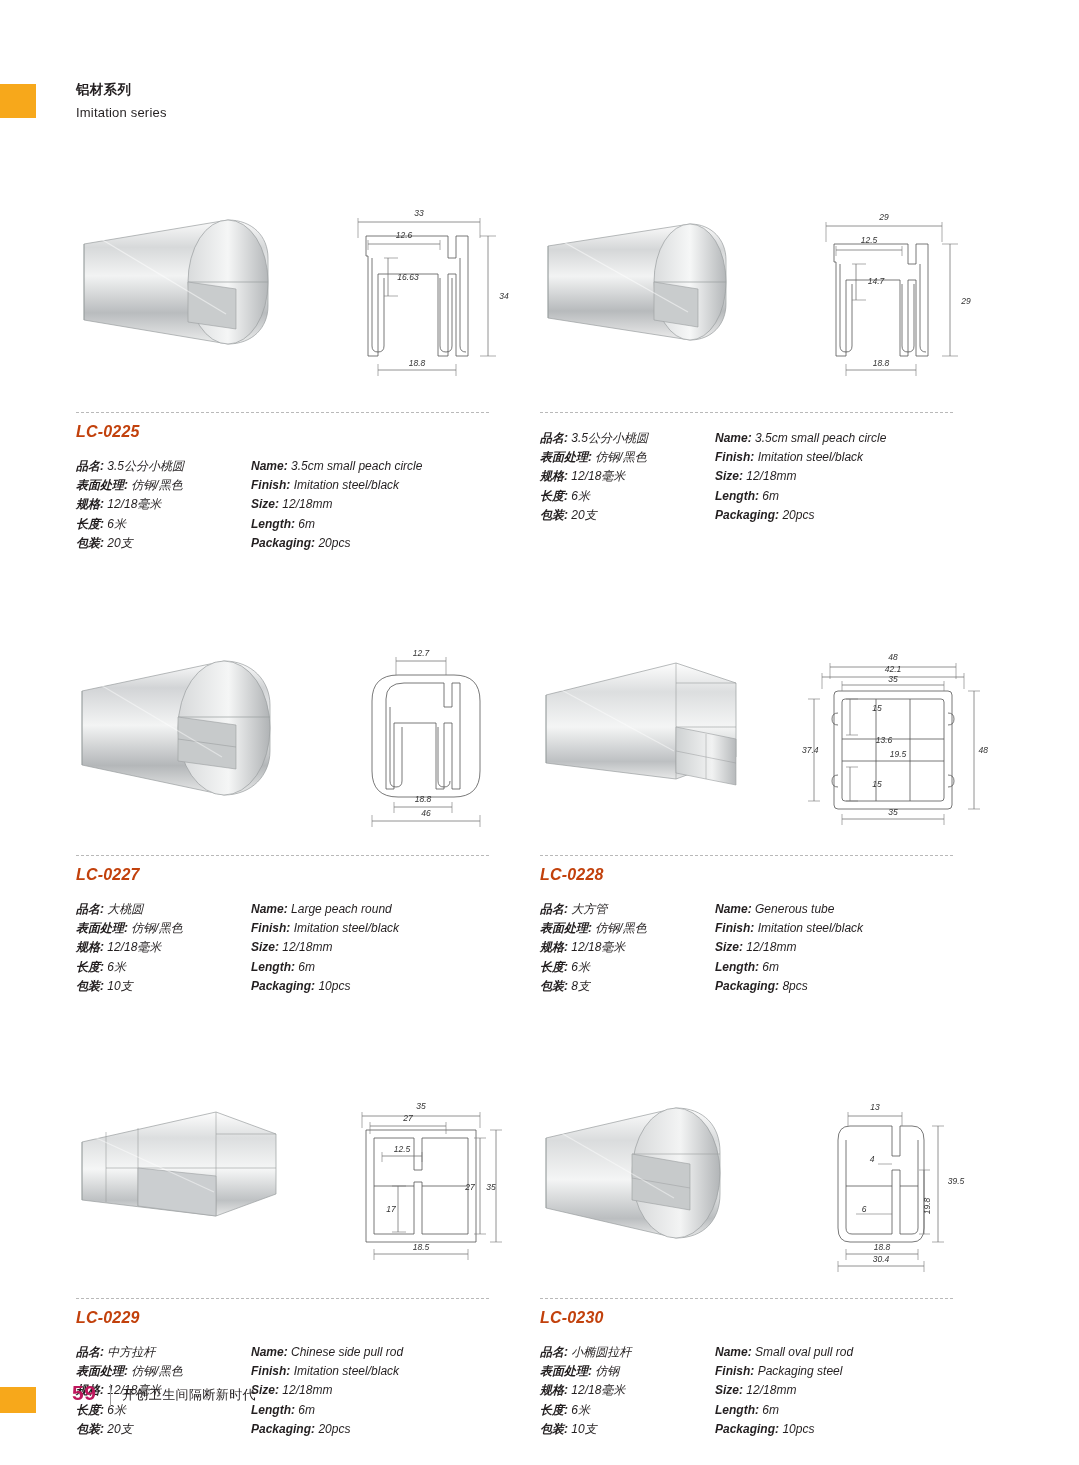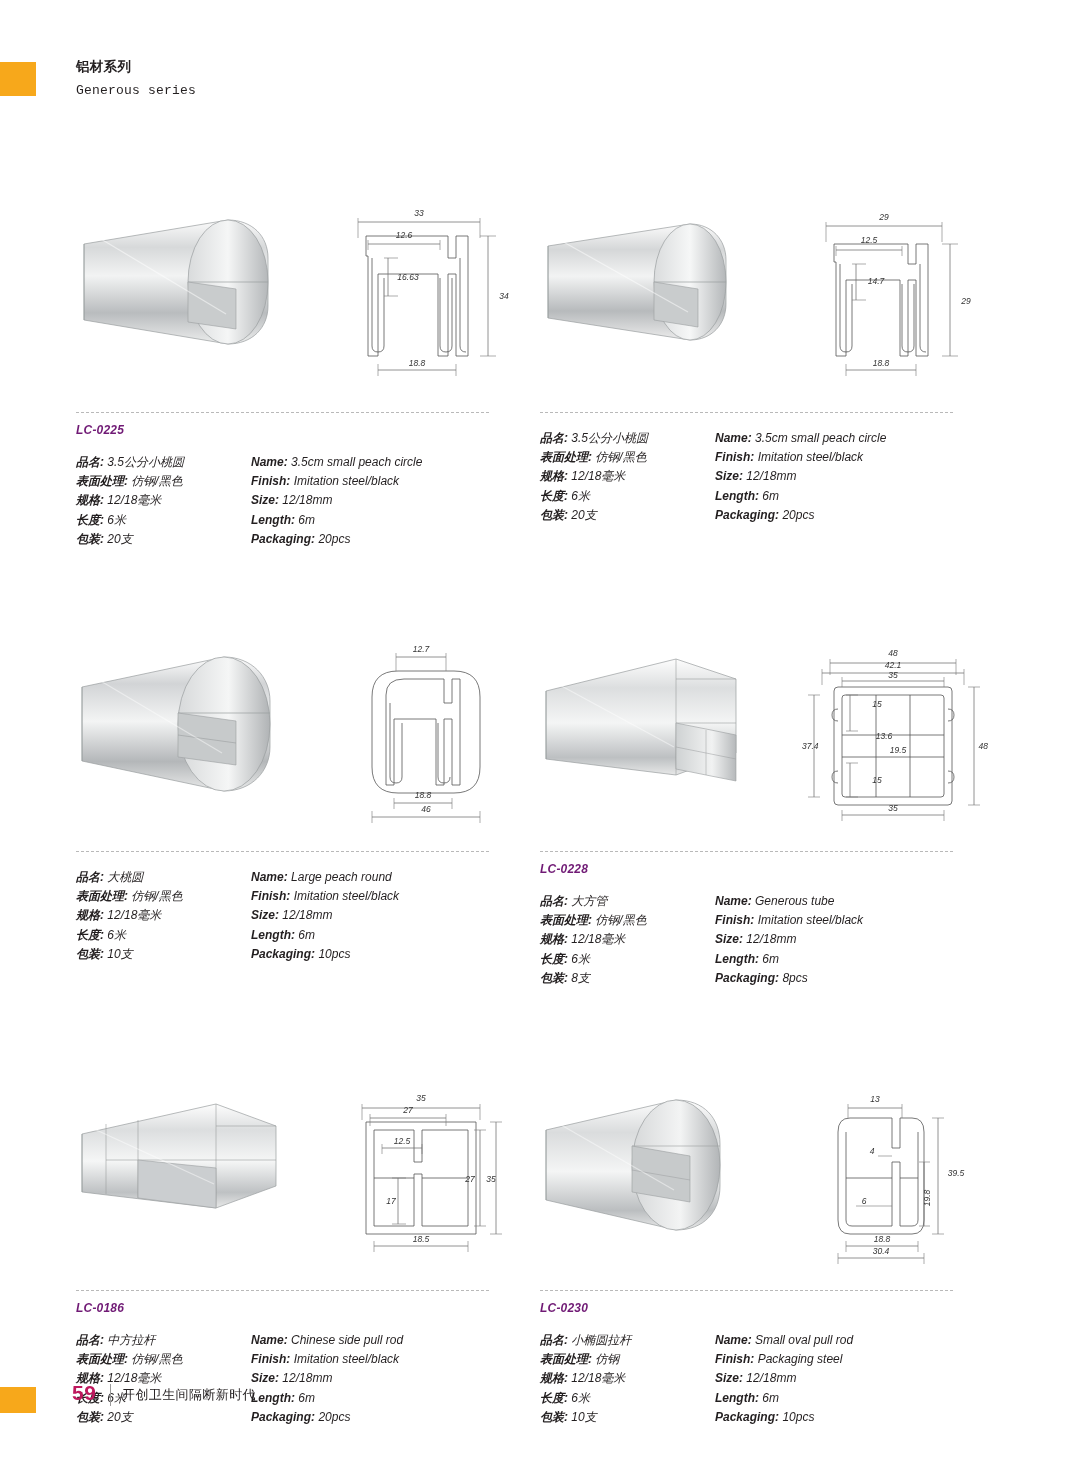--- a/index.html
+++ b/index.html
@@ -10,25 +10,24 @@
     background: #ffffff;
     font-family: "Liberation Sans", sans-serif;
     color: #231f20;
     position: relative;
     overflow: hidden;
   }
 
   
   .header {
     position: absolute;
-    top: 52px;
+    top: 74px;
     left: 0;
     width: 100%;
     height: 60px;
-    font-family: Liberation Mono, monospace;
   }
   .header-tab {
     position: absolute;
     left: 0;
     top: 10px;
     width: 36px;
     height: 34px;
     background: #f7a81b;
   }
   .header-text {
@@ -86,23 +85,23 @@
     top: 0;
     width: 205px;
     height: 200px;
   }
   .divider {
     border-top: 1px dashed #b9b9b9;
     margin: 0 0 10px 0;
     width: 413px;
   }
   .code {
-    font-size: 12px;
+    font-size: 16px;
     font-weight: bold;
-    color: #701a75;
+    color: #c2410c;
     margin-bottom: 7px;
     letter-spacing: 0.2px;
   }
   .spec {
     display: flex;
     margin-top: 16px;
   }
   .spec-cn, .spec-en {
     font-size: 12px;
     line-height: 19.2px;
@@ -161,21 +160,21 @@
   svg { display: block; }
   .dim { font-family: "Liberation Sans", sans-serif; font-size: 8.5px; fill: #333; }
 </style>
 </head>
 <body>
 
 <div class="header">
   <div class="header-tab"></div>
   <div class="header-text">
     <div class="header-cn">铝材系列</div>
-    <div class="header-en">Generous series</div>
+    <div class="header-en">Imitation series</div>
   </div>
 </div>
 
 <div class="grid">
 
   <div class="row">
 
     <div class="cell">
       <div class="figure">
         <div class="photo">
@@ -373,20 +372,21 @@
             </g>
             <g class="dim" text-anchor="middle">
               <text x="93" y="17">12.7</text>
               <text x="95" y="163">18.8</text>
               <text x="98" y="177">46</text>
             </g>
           </svg>
         </div>
       </div>
       <div class="divider"></div>
+      <div class="code">LC-0227</div>
       <div class="spec">
         <div class="spec-cn">
           <div><span class="lbl">品名:</span> <span>大桃圆</span></div>
           <div><span class="lbl">表面处理:</span> <span>仿钢/黑色</span></div>
           <div><span class="lbl">规格:</span> <span>12/18毫米</span></div>
           <div><span class="lbl">长度:</span> <span>6米</span></div>
           <div><span class="lbl">包装:</span> <span>10支</span></div>
         </div>
         <div class="spec-en">
           <div><span class="lbl">Name:</span> <span>Large peach round</span></div>
@@ -540,21 +540,21 @@
               <text x="74" y="70">12.5</text>
               <text x="142" y="108">27</text>
               <text x="163" y="108">35</text>
               <text x="63" y="130">17</text>
               <text x="93" y="168">18.5</text>
             </g>
           </svg>
         </div>
       </div>
       <div class="divider"></div>
-      <div class="code">LC-0186</div>
+      <div class="code">LC-0229</div>
       <div class="spec">
         <div class="spec-cn">
           <div><span class="lbl">品名:</span> <span>中方拉杆</span></div>
           <div><span class="lbl">表面处理:</span> <span>仿钢/黑色</span></div>
           <div><span class="lbl">规格:</span> <span>12/18毫米</span></div>
           <div><span class="lbl">长度:</span> <span>6米</span></div>
           <div><span class="lbl">包装:</span> <span>20支</span></div>
         </div>
         <div class="spec-en">
           <div><span class="lbl">Name:</span> <span>Chinese side pull rod</span></div>

